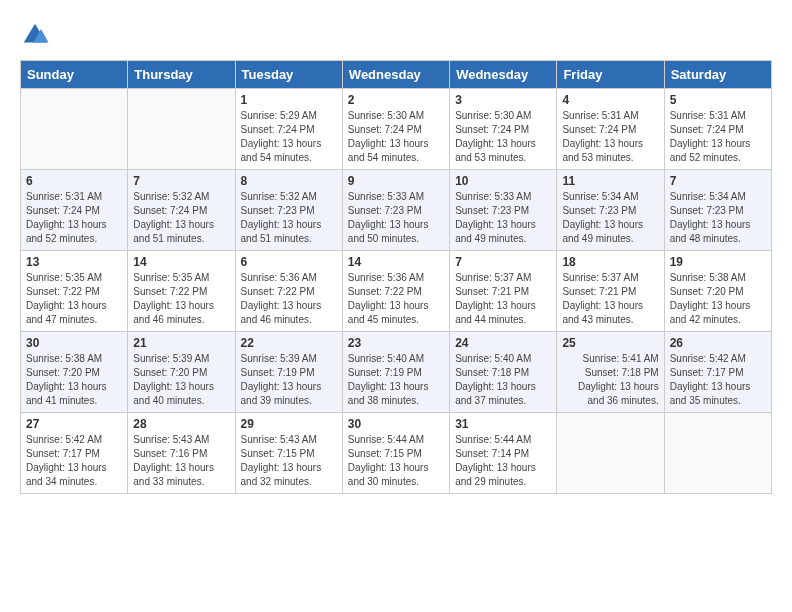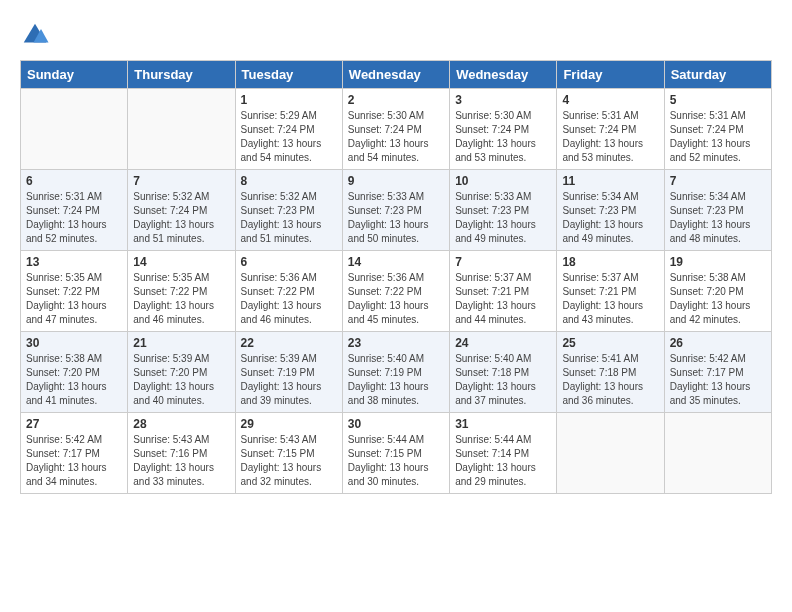--- a/index.html
+++ b/index.html
@@ -275,21 +275,21 @@
 Daylight: 13 hours and 38 minutes.</div>
         </td>
         <td>
           <span class="day-number">24</span>
           <div class="day-info" style="white-space: pre-line;">Sunrise: 5:40 AM
 Sunset: 7:18 PM
 Daylight: 13 hours and 37 minutes.</div>
         </td>
         <td>
           <span class="day-number">25</span>
-          <div class="day-info" style="white-space: pre-line;">Sunrise: 5:41 AM
+          <div class="day-info" style="white-space: pre-line; text-align: right;">Sunrise: 5:41 AM
 Sunset: 7:18 PM
 Daylight: 13 hours and 36 minutes.</div>
         </td>
         <td>
           <span class="day-number">26</span>
           <div class="day-info" style="white-space: pre-line;">Sunrise: 5:42 AM
 Sunset: 7:17 PM
 Daylight: 13 hours and 35 minutes.</div>
         </td>
       </tr>

